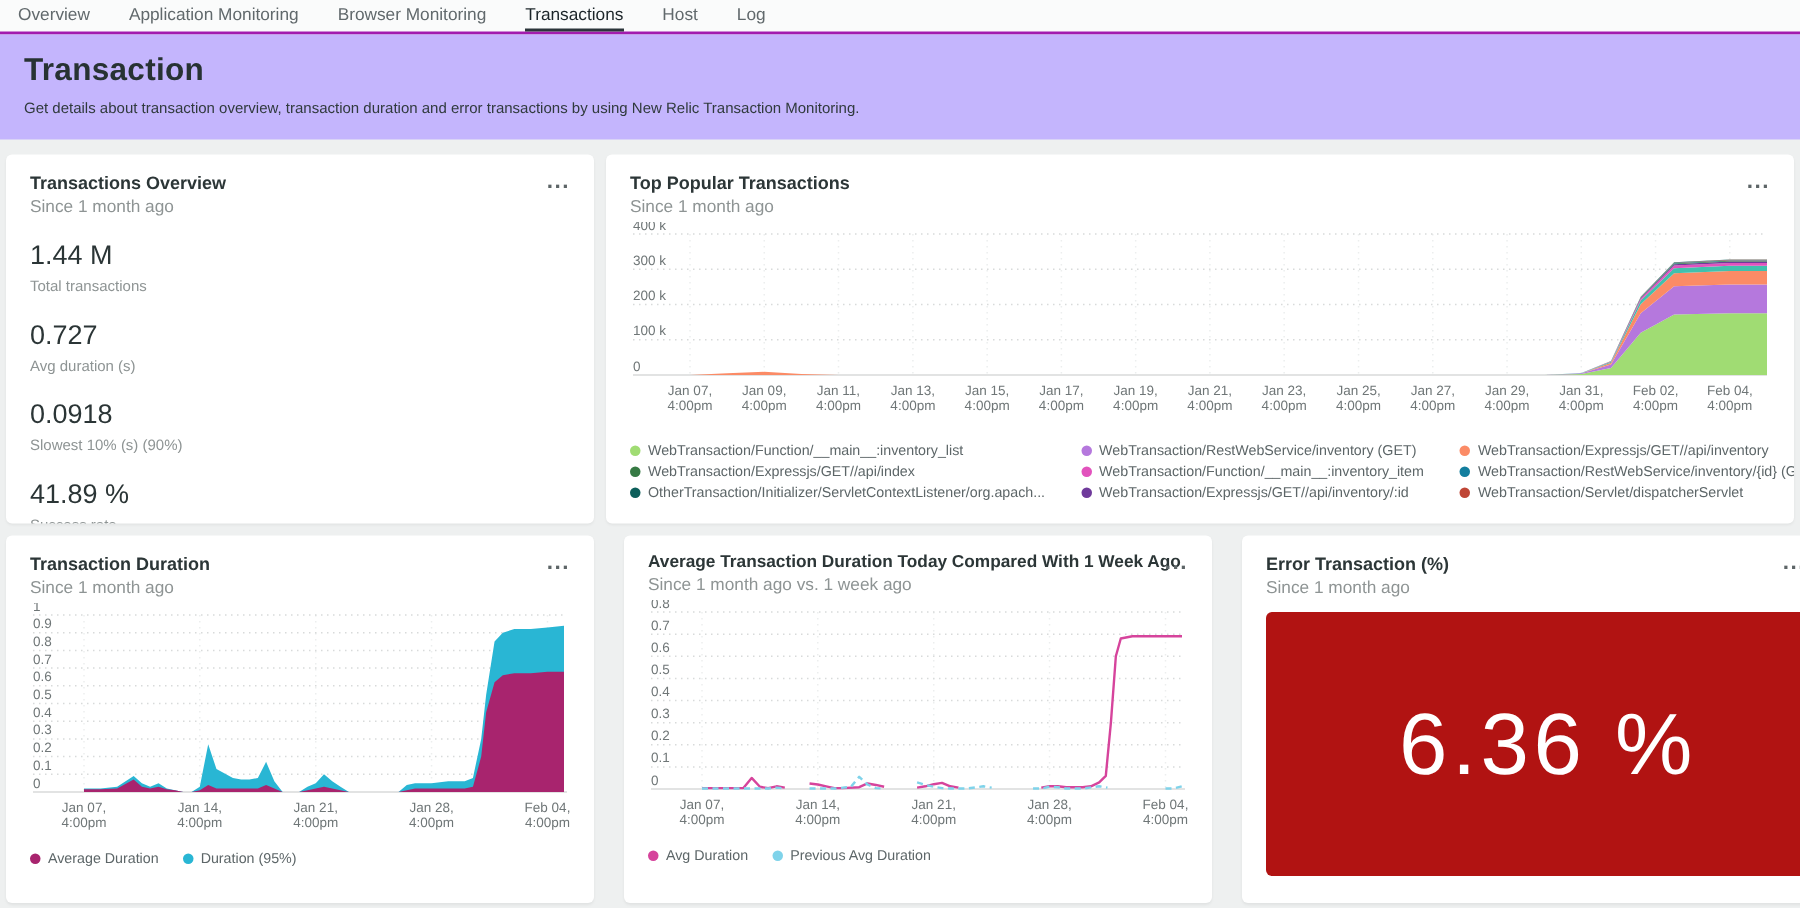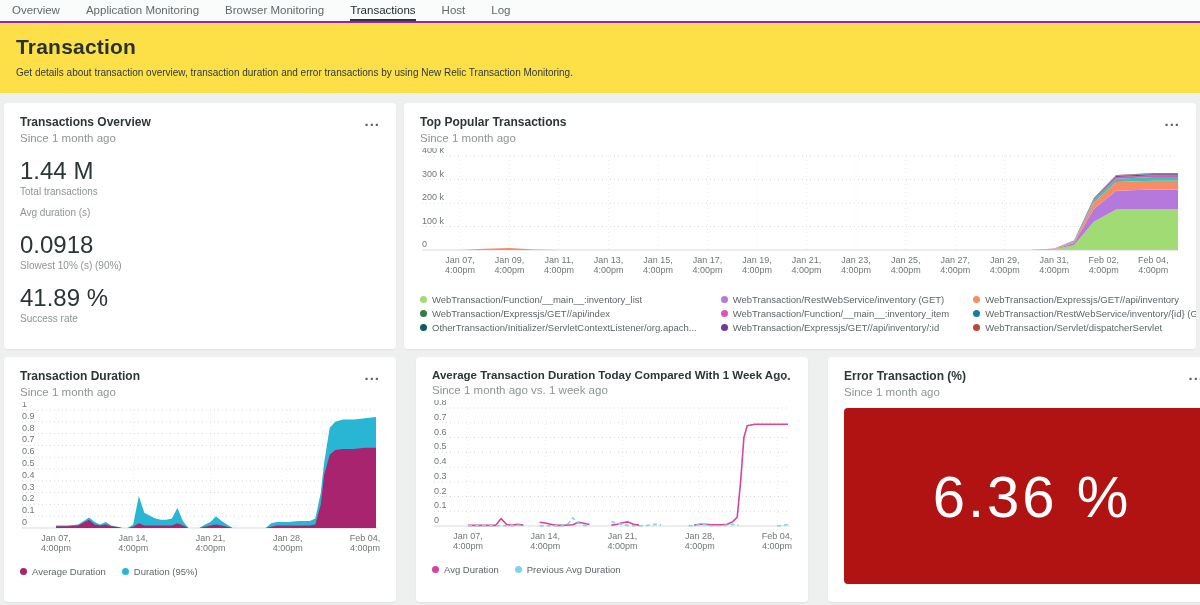--- a/index.html
+++ b/index.html
@@ -9,39 +9,39 @@
     background:#eef0f0; color:#2a3434;
     font-family:"Liberation Sans", sans-serif;
   }
   
   .topnav { height:23px; background:#fafbfb; border-bottom:2px solid #a21caf;
     display:flex; align-items:stretch; gap:26px; padding:0 12px; }
   .tab { font-size:11.5px; color:#61696c; display:flex; align-items:center;
     border-bottom:2px solid transparent; cursor:pointer; }
   .tab.active { color:#1c2529; border-bottom-color:#2b353a; }
   
-  .page-head { background:#fde047; padding:12px 16px 15px; }
+  .page-head { background:#c4b5fd; padding:12px 16px 15px; }
   h1 { margin:0; font-size:21px; font-weight:700; color:#273233; letter-spacing:.2px; }
   .page-desc { margin-top:8px; font-size:10px; color:#303a3d; }
   
   .row1 { display:grid; grid-template-columns:392px 792px; gap:8px; margin:10px 4px 0; }
   .row2 { display:grid; grid-template-columns:392px 392px 392px; gap:20px; margin:8px 4px 0; }
   .card { background:#fff; border-radius:4px; box-shadow:0 1px 2px rgba(0,0,0,.06);
     padding:12px 16px; position:relative; overflow:hidden; }
   .row1 .card { height:246px; }
   .row2 .card { height:245px; }
   .card h3 { margin:0; font-size:12px; font-weight:700; color:#2c3637; white-space:nowrap; }
   .card h3.small-title { font-size:11.5px; }
   .since { font-size:11.5px; color:#8e9494; margin-top:3px; }
   .more { position:absolute; top:6px; right:10px; border:0; background:none; cursor:pointer;
     color:#5d6567; font-size:15px; font-weight:700; line-height:1; padding:4px 6px; letter-spacing:1px;
     font-family:"Liberation Sans", sans-serif; }
   
   .metric { margin-top:10px; }
-  .metric .val { font-size:24px; color:#2b3536; line-height:27px;margin-top:13px; }
+  .metric .val { font-size:18px; color:#2b3536; line-height:27px;margin-top:13px; }
   .metric .lab { font-size:10px; color:#8e9494; margin-top:2px; }
   
   .chart { margin-top:4px; }
   .chart svg text { font-size:9px; fill:#6f7677; font-family:"Liberation Sans", sans-serif; }
   
   .legend { display:flex; gap:16px; margin-top:2px; align-items:flex-start; }
   .legend3 { display:flex; gap:24px; margin-top:8px; }
   .legend3 .col { display:flex; flex-direction:column; gap:3px; flex:1; }
   .legend-item { display:flex; align-items:center; font-size:9.5px; color:#5d6668;
     line-height:11px; cursor:pointer; white-space:nowrap; }
@@ -75,20 +75,21 @@
       <h3>Transactions Overview</h3>
       <div class="since">Since 1 month ago</div>
     </div>
     <button class="more">...</button>
     <div>
       <div class="metric">
         <div class="val">1.44 M</div>
         <div class="lab">Total transactions</div>
       </div>
       <div class="metric">
+        <div class="val">0.727</div>
         <div class="lab">Avg duration (s)</div>
       </div>
       <div class="metric">
         <div class="val">0.0918</div>
         <div class="lab">Slowest 10% (s) (90%)</div>
       </div>
       <div class="metric">
         <div class="val">41.89 %</div>
         <div class="lab">Success rate</div>
       </div>

